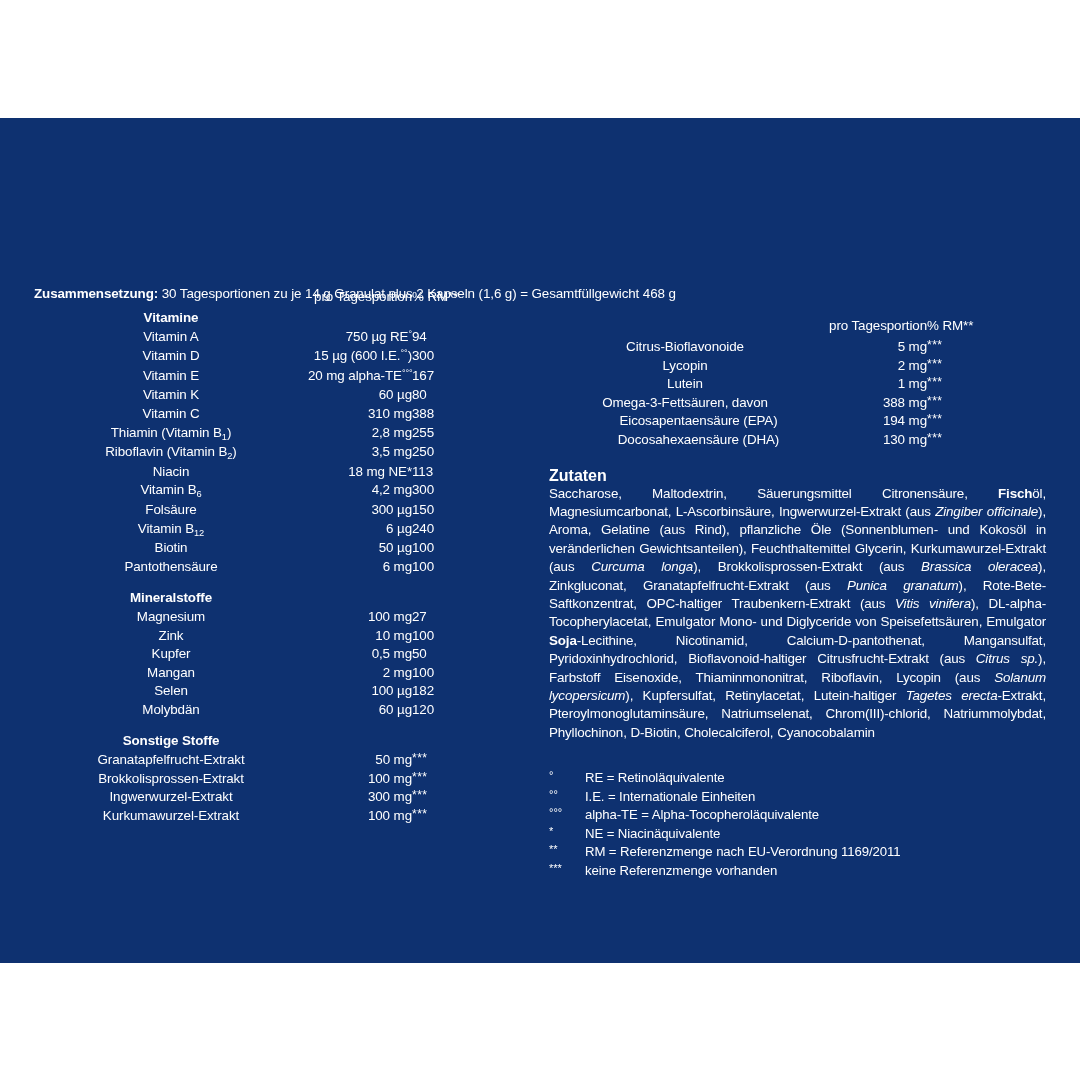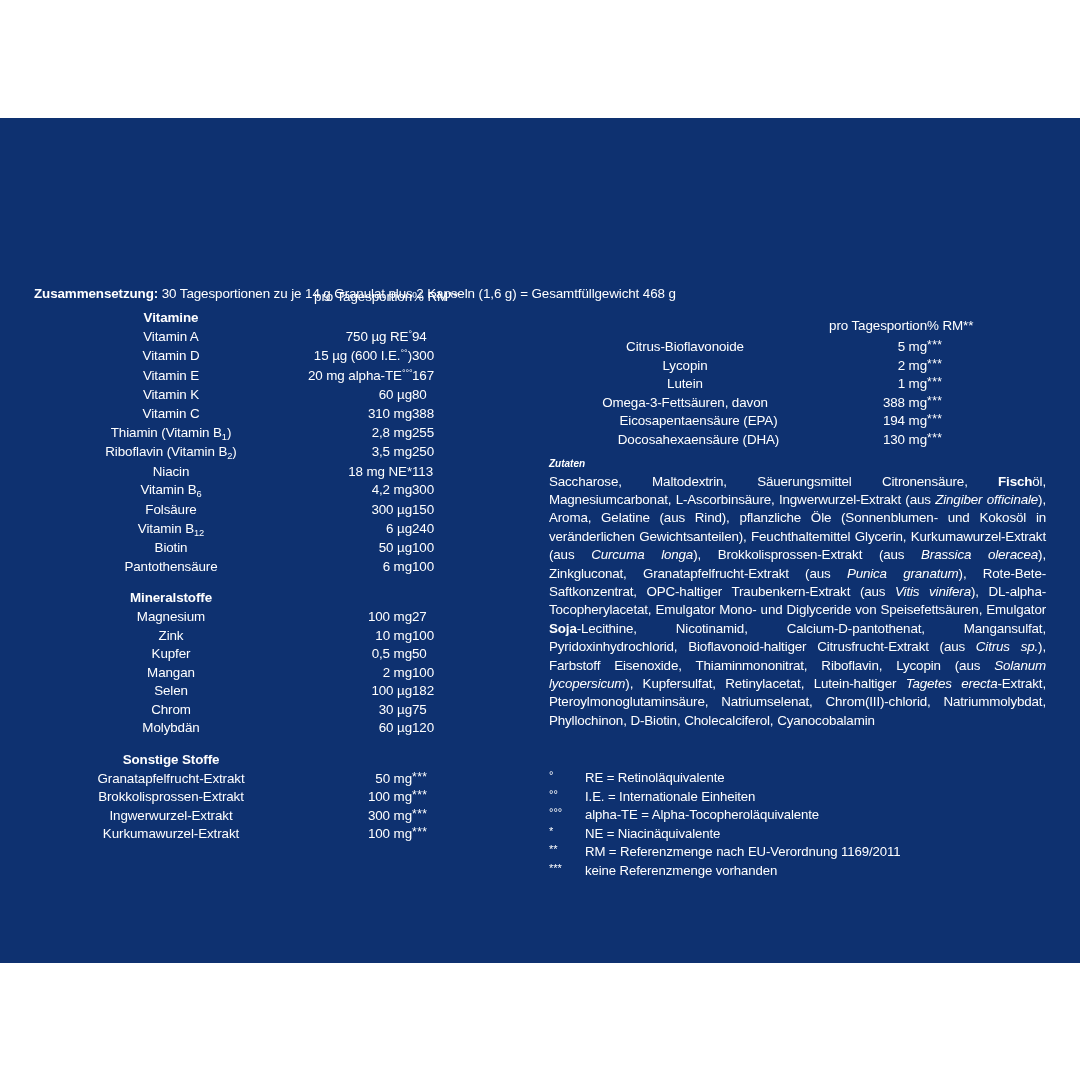--- a/index.html
+++ b/index.html
@@ -117,24 +117,23 @@
   .tbl-left col.w3 { width: 122px; }
 
   
   .tbl-right col.w1 { width: 272px; }
   .tbl-right col.w2 { width: 106px; }
   .tbl-right col.w3 { width: 119px; }
 
   
   .zut-title {
     font-weight: bold;
-    font-size: 10px;
+    font-size: 16px;
     line-height: 19px;
-    margin-top: 4px;
-    font-style: italic;
+    margin-top: 16px;
   }
   .zut-body {
     font-size: 13.4px;
     line-height: 18.4px;
     text-align: justify;
     letter-spacing: -0.15px;
     word-spacing: 0.2px;
   }
   .zut-body i { font-style: italic; margin-top: 12px; }
   .zut-body b { font-weight: bold; }
@@ -285,25 +284,20 @@
               <td class="c-name">Mangan</td>
               <td class="c-amt">2 mg</td>
               <td class="c-rm">100</td>
             </tr>
             <tr>
               <td class="c-name">Selen</td>
               <td class="c-amt">100 µg</td>
               <td class="c-rm">182</td>
             </tr>
             <tr>
-              <td class="c-name">Chrom</td>
-              <td class="c-amt">30 µg</td>
-              <td class="c-rm">75</td>
-            </tr>
-            <tr>
               <td class="c-name">Molybdän</td>
               <td class="c-amt">60 µg</td>
               <td class="c-rm">120</td>
             </tr>
             <tr class="spacer">
               <td colspan="3"></td>
             </tr>
             <tr class="grouphead">
               <td class="c-name">Sonstige Stoffe</td>
               <td></td>

